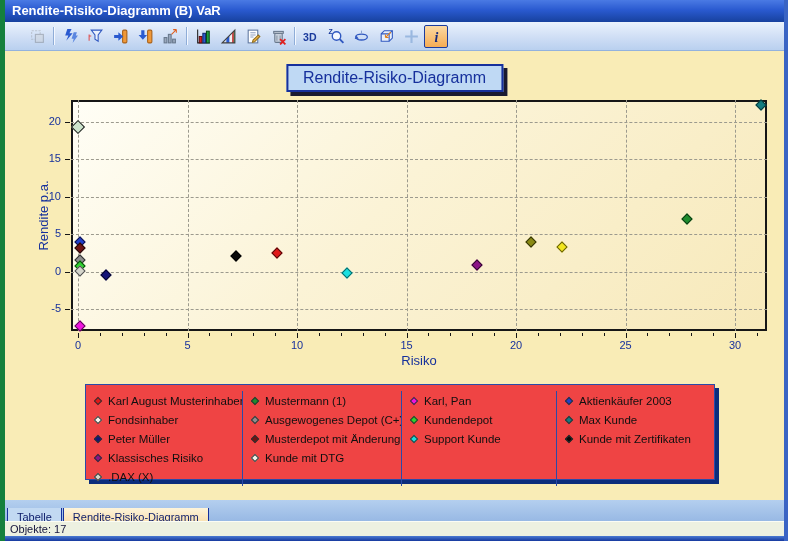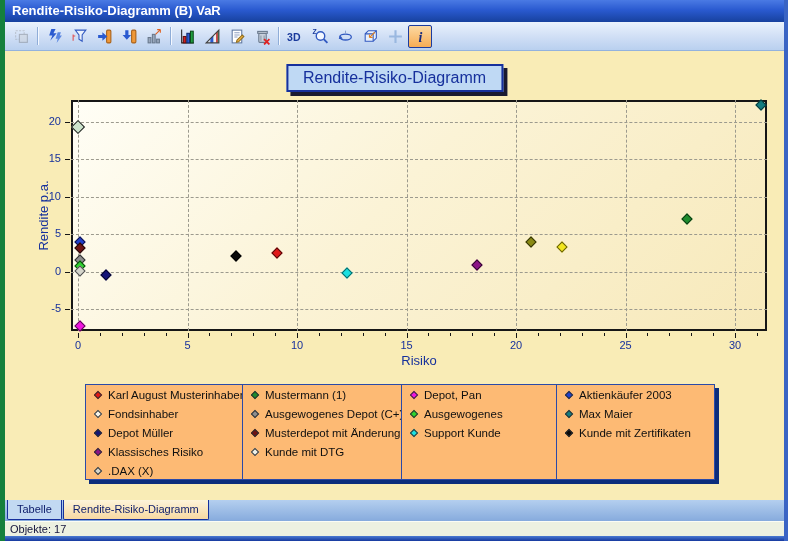--- a/index.html
+++ b/index.html
@@ -4,47 +4,47 @@
 <style>
   html,body{margin:0;padding:0;background:#cfd8e8;}
   *{box-sizing:border-box;}
   .window{position:relative;width:788px;height:541px;font-family:"Liberation Sans",sans-serif;
     border-left:5px solid #15803d;border-right:4px solid #3a64c4;overflow:hidden;background:#f9ecb6;}
   .titlebar{position:absolute;left:0;top:0;right:0;height:22px;
     background:linear-gradient(to bottom,#4a7ae4 0%,#2a5ad0 45%,#17419e 100%);
     color:#fff;font-size:13px;font-weight:bold;line-height:22px;padding-left:7px;}
   .toolbar{position:absolute;left:0;top:22px;right:0;height:29px;display:flex;align-items:center;
     background:linear-gradient(to bottom,#eaf2fd 0%,#cfdef5 55%,#b9d0ef 100%);
-    border-bottom:1px solid #93b2de;padding:0 4px;gap:1px;}
+    border-bottom:1px solid #93b2de;padding:0 20px;gap:1px;}
   .tbtn{width:24px;height:23px;display:flex;align-items:center;justify-content:center;border:1px solid transparent;border-radius:2px;cursor:pointer;}
   .tbtn.disabled{opacity:.45;filter:grayscale(.8);}
   .tbtn.active{background:linear-gradient(to bottom,#fcd9a2,#f6ac54);border:1px solid #1c3c9e;}
   .tsep{width:1px;height:18px;background:#8fadd8;margin:0 3px;box-shadow:1px 0 0 #f4f8ff;}
   .content{position:absolute;left:0;top:51px;right:0;height:449px;background:#f9ecb6;}
   .chart-title{position:absolute;left:50%;transform:translateX(-50%);top:13px;
     background:#bfd9f4;border:2px solid #16309c;box-shadow:4px 4px 0 #1a1a30;
     color:#16309c;font-size:16px;padding:3px 15px;white-space:nowrap;}
   .plot{position:absolute;border:2px solid #161616;
     background:linear-gradient(135deg,#fffef6 0%,#fbf3d6 45%,#f7e9ba 100%);}
   .gl-v{position:absolute;width:0;border-left:1px dashed #9c9a8e;}
   .gl-h{position:absolute;height:0;border-top:1px dashed #9c9a8e;}
   .tick{position:absolute;background:#161616;}
   .xlab,.ylab{position:absolute;color:#16309c;font-size:11px;}
   .xlab{width:34px;text-align:center;}
   .ylab{width:34px;text-align:right;}
   .axis-title{position:absolute;color:#16309c;font-size:13px;text-align:center;}
   .pt{position:absolute;transform:translate(-50%,-50%) rotate(45deg);}
-  .legend{position:absolute;background:#fdba74;border:1px solid #2a4aa8;
-    box-shadow:4px 4px 0 #0c2d7c;display:grid;padding-top:0;}
+  .legend{position:absolute;background:#ef4444;border:1px solid #2a4aa8;
+    box-shadow:4px 4px 0 #0c2d7c;display:grid;padding-top:6px;}
   .leg-col{border-right:1px solid #2a4aa8;padding:0 0 0 8px;}
   .leg-col:last-child{border-right:none;}
   .leg-item{height:19px;display:flex;align-items:center;font-size:11.5px;color:#101010;white-space:nowrap;overflow:hidden;}
   .leg-marker{width:6px;height:6px;transform:rotate(45deg);border:1px solid #303030;margin:0 7px 0 1px;flex:none;}
-  .tabbar{position:absolute;left:0;top:500px;right:0;height:22px;
-    background:linear-gradient(to bottom,#b4cfef 0%,#84a9dc 100%);display:flex;align-items:flex-start;padding-left:2px;}
+  .tabbar{position:absolute;left:0;top:500px;right:0;height:36px;
+    background:linear-gradient(to bottom,#b4cfef 0%,#84a9dc 100%);display:flex;align-items:center;padding-left:2px;}
   .tab{border:1px solid #16309c;border-top:none;font-size:11px;color:#0c1c6a;padding:3px 9px 4px;cursor:pointer;
     background:#c2d9f2;border-radius:0 0 2px 2px;margin-right:1px;white-space:nowrap;}
   .tab.active{background:linear-gradient(to bottom,#fdf4da 0%,#f8d9a2 100%);}
   .statusbar{position:absolute;left:0;top:521px;right:0;height:15px;background:#edf1e1;
     border-top:1px solid #fbfdf5;font-size:11px;color:#14143c;padding:1px 5px;}
   .bottomstrip{position:absolute;left:0;top:536px;right:0;height:5px;
     background:linear-gradient(to bottom,#4a7ad2,#16399e);}
   svg{display:block;}
 </style>
 </head>
@@ -299,21 +299,21 @@
           <div class="leg-item">
             <span class="leg-marker" style="background: rgb(224, 24, 24);"></span>
             <span>Karl August Musterinhaber</span>
           </div>
           <div class="leg-item">
             <span class="leg-marker" style="background: rgb(246, 246, 238);"></span>
             <span>Fondsinhaber</span>
           </div>
           <div class="leg-item">
             <span class="leg-marker" style="background: rgb(20, 20, 120);"></span>
-            <span>Depot Müller</span>
+            <span>Peter Müller</span>
           </div>
           <div class="leg-item">
             <span class="leg-marker" style="background: rgb(140, 20, 134);"></span>
             <span>Klassisches Risiko</span>
           </div>
           <div class="leg-item">
             <span class="leg-marker" style="background: rgb(214, 214, 204);"></span>
             <span>.DAX (X)</span>
           </div>
         </div>
@@ -331,39 +331,39 @@
             <span>Musterdepot mit Änderungen</span>
           </div>
           <div class="leg-item">
             <span class="leg-marker" style="background: rgb(238, 242, 234);"></span>
             <span>Kunde mit DTG</span>
           </div>
         </div>
         <div class="leg-col">
           <div class="leg-item">
             <span class="leg-marker" style="background: rgb(240, 20, 224);"></span>
-            <span>Depot, Pan</span>
+            <span>Karl, Pan</span>
           </div>
           <div class="leg-item">
             <span class="leg-marker" style="background: rgb(46, 211, 46);"></span>
-            <span>Ausgewogenes</span>
+            <span>Kundendepot</span>
           </div>
           <div class="leg-item">
             <span class="leg-marker" style="background: rgb(26, 224, 224);"></span>
             <span>Support Kunde</span>
           </div>
         </div>
         <div class="leg-col">
           <div class="leg-item">
             <span class="leg-marker" style="background: rgb(32, 64, 204);"></span>
             <span>Aktienkäufer 2003</span>
           </div>
           <div class="leg-item">
             <span class="leg-marker" style="background: rgb(18, 124, 128);"></span>
-            <span>Max Maier</span>
+            <span>Max Kunde</span>
           </div>
           <div class="leg-item">
             <span class="leg-marker" style="background: rgb(10, 10, 10);"></span>
             <span>Kunde mit Zertifikaten</span>
           </div>
         </div>
       </div>
   </div>
   <div class="tabbar" id="tabbar">
       <div class="tab">Tabelle</div>

